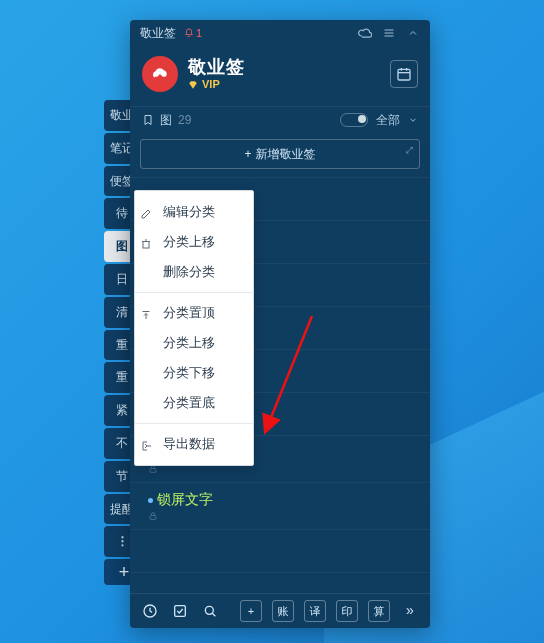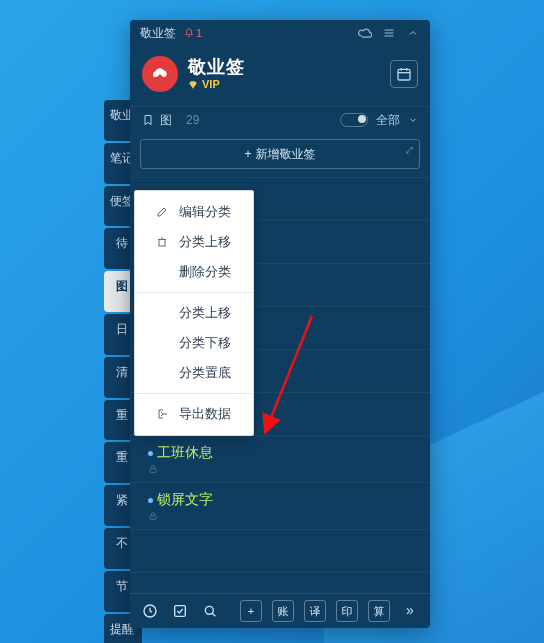--- a/index.html
+++ b/index.html
@@ -1,60 +1,60 @@
 <!DOCTYPE html>
 <html><head>
 <meta charset="utf-8">
 <style>
   html,body{margin:0;padding:0;width:544px;height:643px;overflow:hidden;font-family:"Microsoft YaHei","PingFang SC",sans-serif;}
   .desktop{position:relative;width:544px;height:643px;background:linear-gradient(135deg,#2aa4e8 0%,#1e90e0 60%,#1878c8 100%);}
   .wallpaper-shape{position:absolute;right:0;bottom:0;width:220px;height:320px;background:linear-gradient(180deg,#3aaef0,#1e90e0);transform:skewY(-25deg) translateY(120px);opacity:.55;}
   
   .side-tabs{position:absolute;left:104px;top:100px;display:flex;flex-direction:column;gap:2px;z-index:2;}
-  .side-tab{background:#0f3d64;color:#cfe3f2;font-size:12px;line-height:1.4;width:28px;padding:7px 6px 17px 4px;border-top-left-radius:4px;border-bottom-left-radius:4px;text-align:center;cursor:pointer;display:flex;align-items:center;justify-content:center;white-space:nowrap;border-right:none;}
+  .side-tab{background:#0f3d64;color:#cfe3f2;font-size:12px;line-height:1.4;width:28px;padding:7px 6px 7px 4px;border-top-left-radius:4px;border-bottom-left-radius:4px;text-align:center;cursor:pointer;display:flex;align-items:center;justify-content:center;white-space:nowrap;border-right:none;}
   .side-tab.active{background:#e7ebee;color:#0f3d64;font-weight:600;}
   .side-tab.more{font-weight:700;letter-spacing:-1px;}
   .side-tab.add{background:#0d406c;color:#e6f2fb;font-size:18px;line-height:18px;padding:4px 6px;}
   
   .app{position:absolute;left:130px;top:20px;width:300px;height:608px;background:#0f3d60;border-radius:4px;box-shadow:0 6px 26px rgba(0,0,0,.35);z-index:3;display:flex;flex-direction:column;color:#dce9f4;}
   .titlebar{height:26px;display:flex;align-items:center;justify-content:space-between;padding:0 10px;font-size:12px;color:#c9dbea;}
   .titlebar-left{display:flex;align-items:center;gap:8px;}
   .titlebar-right{display:flex;align-items:center;gap:10px;}
   .tb-icon{width:14px;height:14px;display:flex;align-items:center;justify-content:center;opacity:.85;}
   .bell-badge{display:inline-flex;align-items:center;gap:2px;color:#ff6161;font-size:11px;}
   .header{display:flex;align-items:center;padding:10px 12px 14px 12px;gap:10px;}
   .logo{width:36px;height:36px;border-radius:50%;background:#e33b3b;display:flex;align-items:center;justify-content:center;}
   .logo svg{width:22px;height:22px;}
   .app-name{display:flex;flex-direction:column;line-height:1.2;}
   .app-name-top{font-size:18px;font-weight:600;color:#fff;letter-spacing:1px;}
   .vip{display:inline-flex;align-items:center;gap:4px;font-size:11px;color:#f5c84b;font-weight:700;text-align:center;}
   .header-right{margin-left:auto;}
   .cal-icon{width:26px;height:26px;border:1px solid rgba(255,255,255,.35);border-radius:4px;display:flex;align-items:center;justify-content:center;opacity:.9;}
   .cat-bar{height:26px;display:flex;align-items:center;padding:0 12px;font-size:12px;color:#b8d1e4;border-top:1px solid rgba(255,255,255,.06);}
   .cat-left{display:flex;align-items:center;gap:6px;}
-  .cat-count{color:#6c8fa8;margin-left:8px;}
+  .cat-count{color:#6c8fa8;margin-left:0;}
   .cat-right{margin-left:auto;display:flex;align-items:center;gap:8px;}
   .toggle{width:26px;height:12px;border-radius:12px;border:1px solid rgba(255,255,255,.3);position:relative;}
   .toggle::after{content:'';position:absolute;right:1px;top:1px;width:8px;height:8px;border-radius:50%;background:#cdd;}
   .add-row{padding:6px 10px 8px 10px;}
   .add-btn{height:28px;border:1px solid rgba(255,255,255,.25);border-radius:3px;display:flex;align-items:center;justify-content:center;gap:4px;font-size:12px;color:#cfe3f2;position:relative;}
   .add-btn .corner{position:absolute;right:6px;top:5px;font-size:9px;opacity:.6;}
   .list{flex:1;overflow:hidden;border-top:1px solid rgba(255,255,255,.05);}
   .item{padding:8px 12px 8px 18px;border-bottom:1px solid rgba(255,255,255,.05);}
   .item-title{font-size:14px;color:#bef264;}
   .item-meta{display:flex;align-items:center;gap:6px;margin-top:2px;}
   .lock-ico{width:10px;height:10px;opacity:.6;}
   .dot{width:5px;height:5px;border-radius:50%;background:#6bbdff;display:inline-block;margin-right:4px;vertical-align:middle;}
   .bottom{height:34px;border-top:1px solid rgba(255,255,255,.1);display:flex;align-items:center;justify-content:space-between;padding:0 10px;}
   .bt-group{display:flex;gap:10px;}
   .bt-ico,.bt-sq{width:20px;height:20px;display:flex;align-items:center;justify-content:center;color:#cfe3f2;font-size:12px;border-radius:3px;}
   .bt-sq{border:1px solid rgba(255,255,255,.35);width:20px;height:20px;font-size:11px;}
   
   .ctx{position:absolute;left:134px;top:190px;width:118px;background:#fff;border:1px solid #d7dbe0;border-radius:2px;box-shadow:0 4px 14px rgba(0,0,0,.2);padding:6px 0;z-index:10;color:#2c3e50;font-size:13px;}
-  .ctx .row{display:flex;align-items:center;gap:10px;padding:6px 20px;cursor:pointer;}
+  .ctx .row{display:flex;align-items:flex-end;gap:10px;padding:6px 4px;cursor:pointer;}
   .ctx .ico{width:14px;height:14px;display:flex;align-items:center;justify-content:center;color:#606b76;flex:0 0 14px;}
   .ctx .sep{height:1px;background:#e6eaee;margin:5px 0;}
   
   .arrow-svg{position:absolute;left:260px;top:312px;z-index:12;pointer-events:none;}
   .empty-item{height:42px;border-bottom:1px solid rgba(255,255,255,.05);}
 </style>
 </head>
 <body>
 
 <div class="desktop">
@@ -241,20 +241,30 @@
           </svg>
         </span>
       <span>分类上移</span>
     </div>
     <div class="row">
       <span class="ico"></span>
       <span>删除分类</span>
     </div>
     <div class="sep"></div>
     <div class="row">
+      <span class="ico">
+          <svg width="12" height="12" viewBox="0 0 24 24" fill="none" stroke="#606b76" stroke-width="2">
+            <line x1="5" y1="5" x2="19" y2="5"></line>
+            <polyline points="8 13 12 9 16 13"></polyline>
+            <line x1="12" y1="9" x2="12" y2="20"></line>
+          </svg>
+        </span>
+      <span>分类置顶</span>
+    </div>
+    <div class="row">
       <span class="ico"></span>
       <span>分类上移</span>
     </div>
     <div class="row">
       <span class="ico"></span>
       <span>分类下移</span>
     </div>
     <div class="row">
       <span class="ico"></span>
       <span>分类置底</span>

